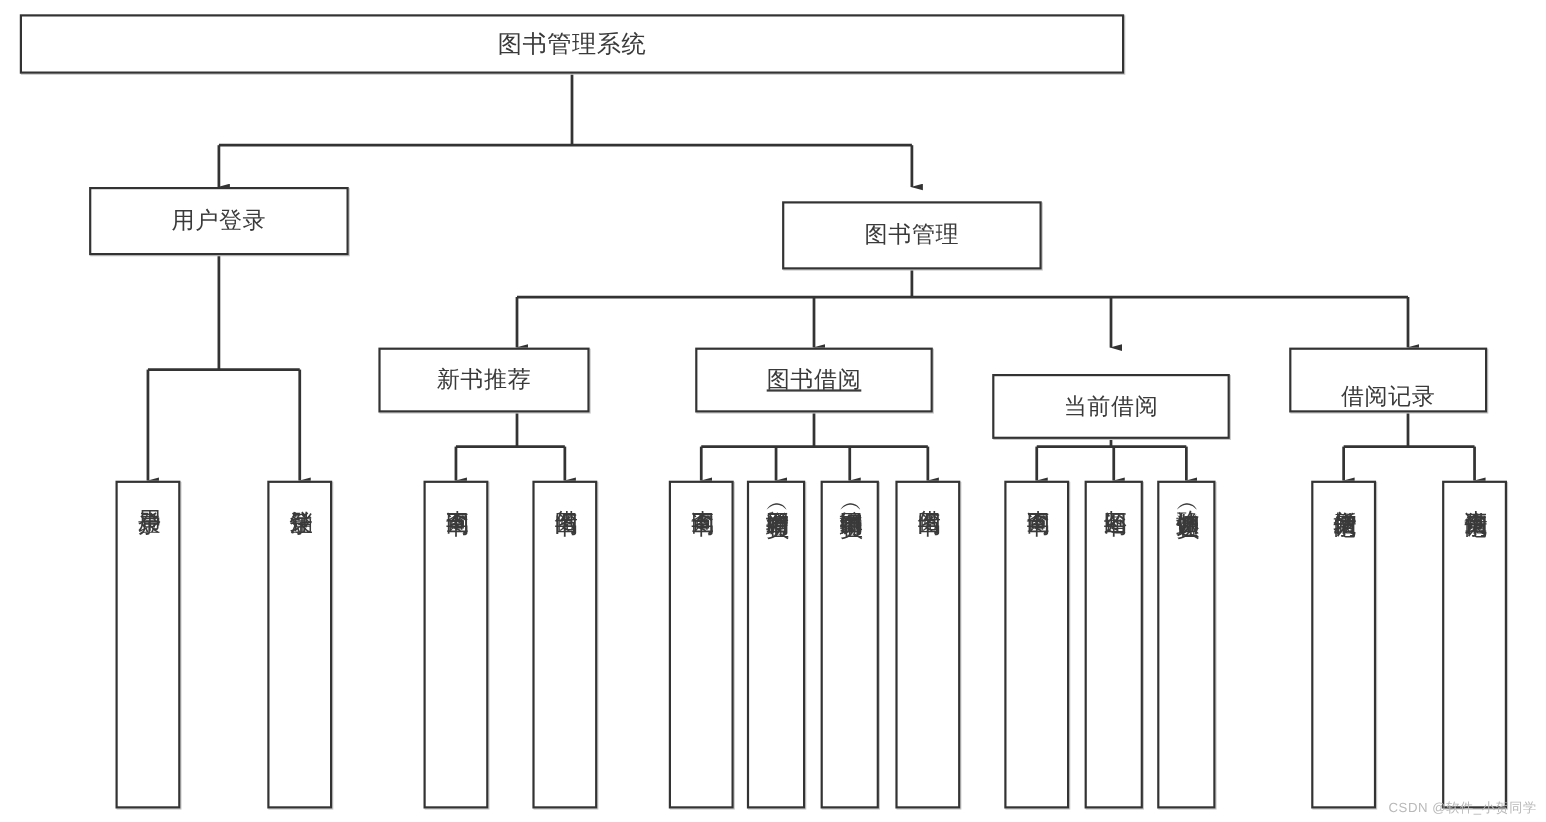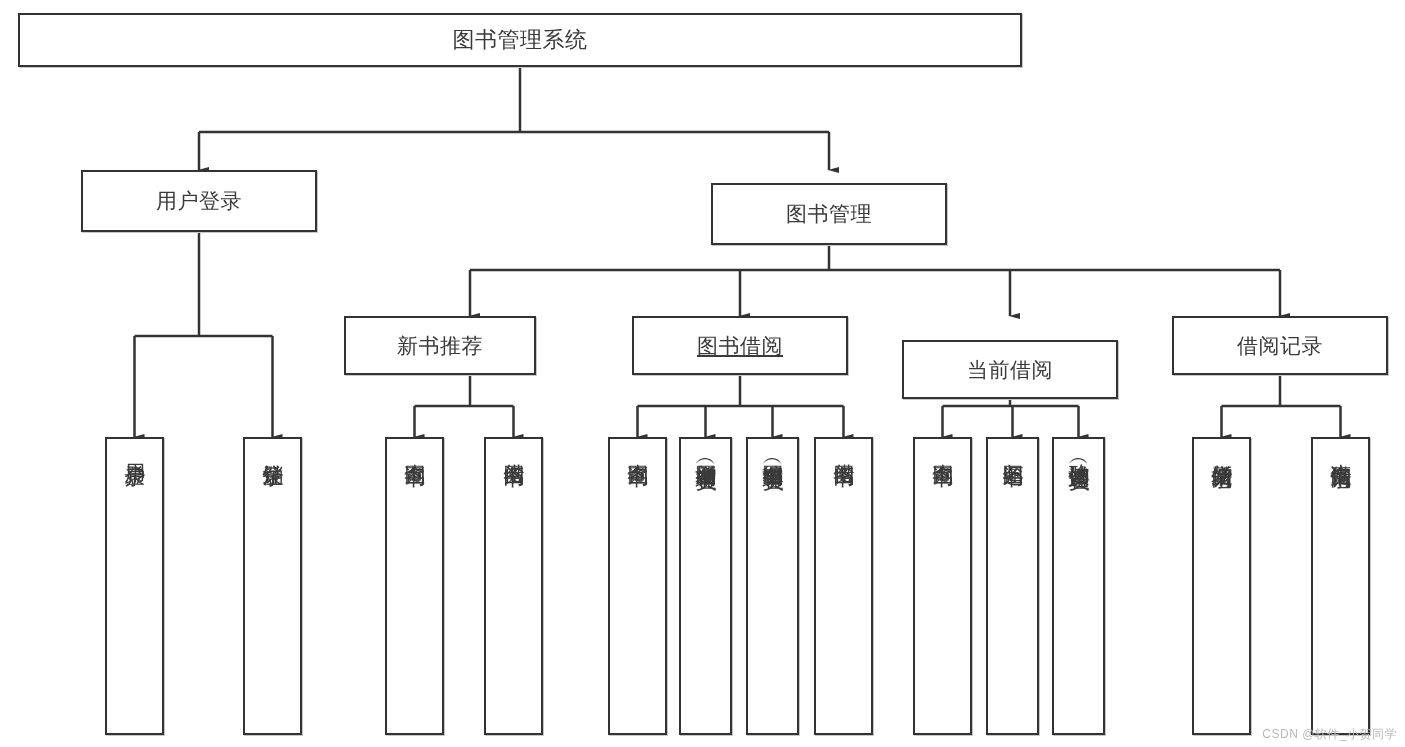--- a/index.html
+++ b/index.html
@@ -128,21 +128,21 @@
       </div>
       <div class="node horiz" style="left: 344px; top: 316px; width: 192px; height: 59px;">
         <span class="label">新书推荐</span>
       </div>
       <div class="node horiz" style="left: 632px; top: 316px; width: 216px; height: 59px; text-decoration: underline;">
         <span class="label">图书借阅</span>
       </div>
       <div class="node horiz" style="left: 902px; top: 316px; width: 216px; height: 59px; margin-top: 24px;">
         <span class="label">当前借阅</span>
       </div>
-      <div class="node horiz" style="left: 1172px; top: 316px; width: 216px; height: 59px;">
+      <div class="node horiz" style="left: 1172px; top: 316px; width: 180px; height: 59px; align-items: flex-end;">
         <span class="label">借阅记录</span>
       </div>
       <div class="node vert" style="left: 105px; top: 437px; width: 59px; height: 298px;">
         <span class="label">用户登录</span>
       </div>
       <div class="node vert" style="left: 243px; top: 437px; width: 59px; height: 298px;">
         <span class="label">注销登录</span>
       </div>
       <div class="node vert" style="left: 385px; top: 437px; width: 59px; height: 298px;">
         <span class="label">查询图书</span>

